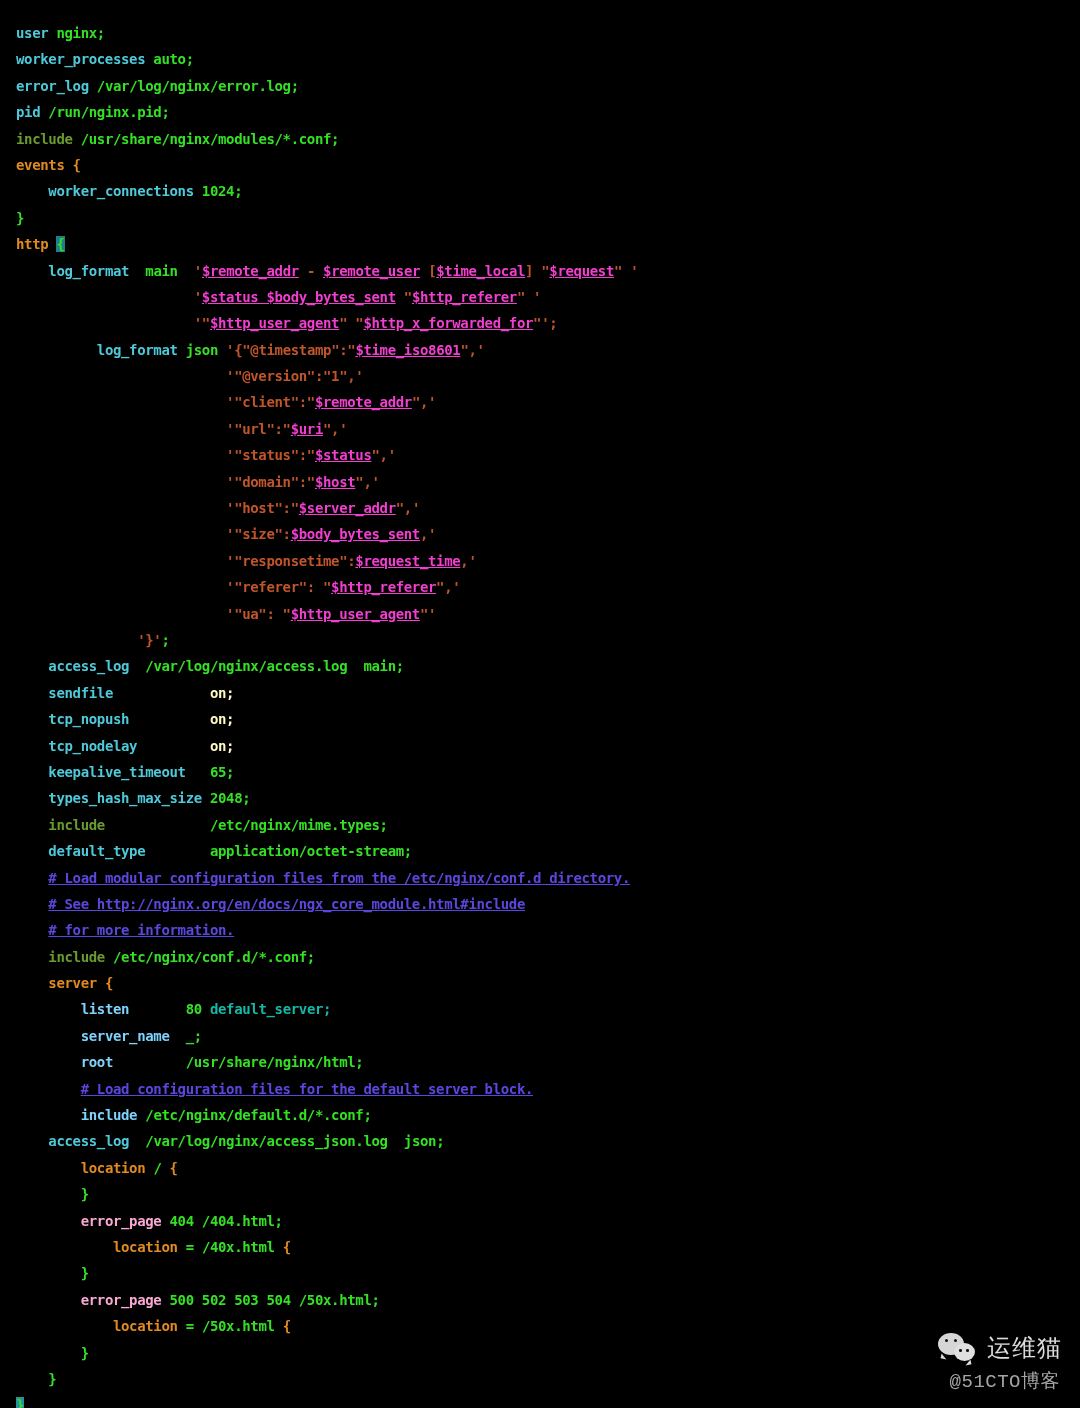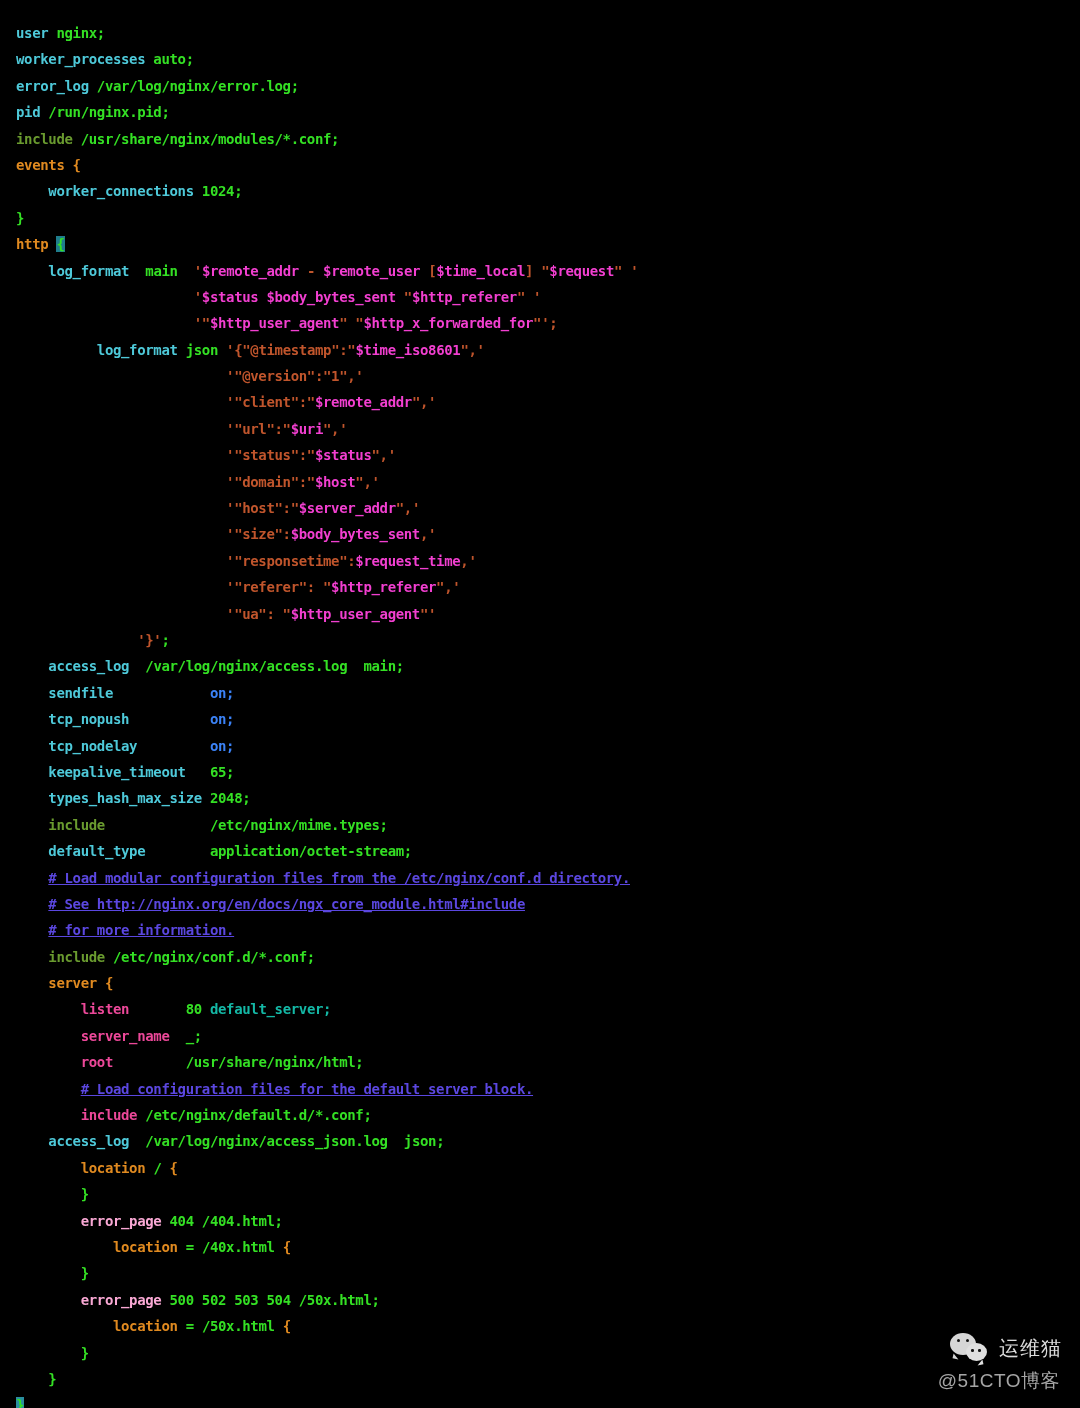--- a/index.html
+++ b/index.html
@@ -34,29 +34,29 @@
     letter-spacing: -0.35px;
     white-space: pre;
     font-weight: bold;
     color: #33cc33;
     -webkit-font-smoothing: none;
   }
   .ln { display: block; height: 26.4px; }
 
   
   .dir    { color: #4ec9d9; }  
-  .dirg   { color: #ec4899; }  
+  .dirg   { color: #7dd3fc; }  
   .incl   { color: #6a9b2f; }  
   .val    { color: #34e024; }  
   .kw     { color: #e08a20; }  
   .kwv    { color: #14b8a6; }  
-  .on     { color: #3b82f6; }  
+  .on     { color: #fef9c3; }  
   .err    { color: #f9a8d4; }  
   .str    { color: #c0552c; }  
-  .var    { color: #f23fd0; }  
+  .var    { color: #f23fd0; text-decoration: underline; }  
   .cmt    { color: #5b47e0; text-decoration: underline; }  
   .brace  { color: #34e024; }  
   .hl     { background: #1f7d8c; color: #34e024; }  
   .cursor { background: #2a8fa0; color: #34e024; }
 
   
   #watermark {
     position: absolute;
     right: 18px;
     bottom: 14px;
@@ -113,26 +113,26 @@
     border-radius: 50%;
     background: #141414;
   }
   .wechat-logo .d1 { left: 7px;  top: 8px; }
   .wechat-logo .d2 { left: 16px; top: 8px; }
   .wechat-logo .d3 { left: 21px; top: 18px; width: 2.5px; height: 2.5px; }
   .wechat-logo .d4 { left: 28px; top: 18px; width: 2.5px; height: 2.5px; }
   #wm-name {
     color: #f0f0f0;
     font-family: "DejaVu Sans", "Liberation Sans", sans-serif;
-    font-size: 20px;
+    font-size: 24px;
     letter-spacing: 1px;
   }
   #wm-sub {
     color: #b4b4b4;
-    font-family: Liberation Sans, sans-serif;
+    font-family: Liberation Mono, monospace;
     font-size: 19px;
     margin-top: 3px;
     margin-right: 2px;
     letter-spacing: 0.5px;
     text-align: right;
   }
 </style>
 </head>
 <body>
 

